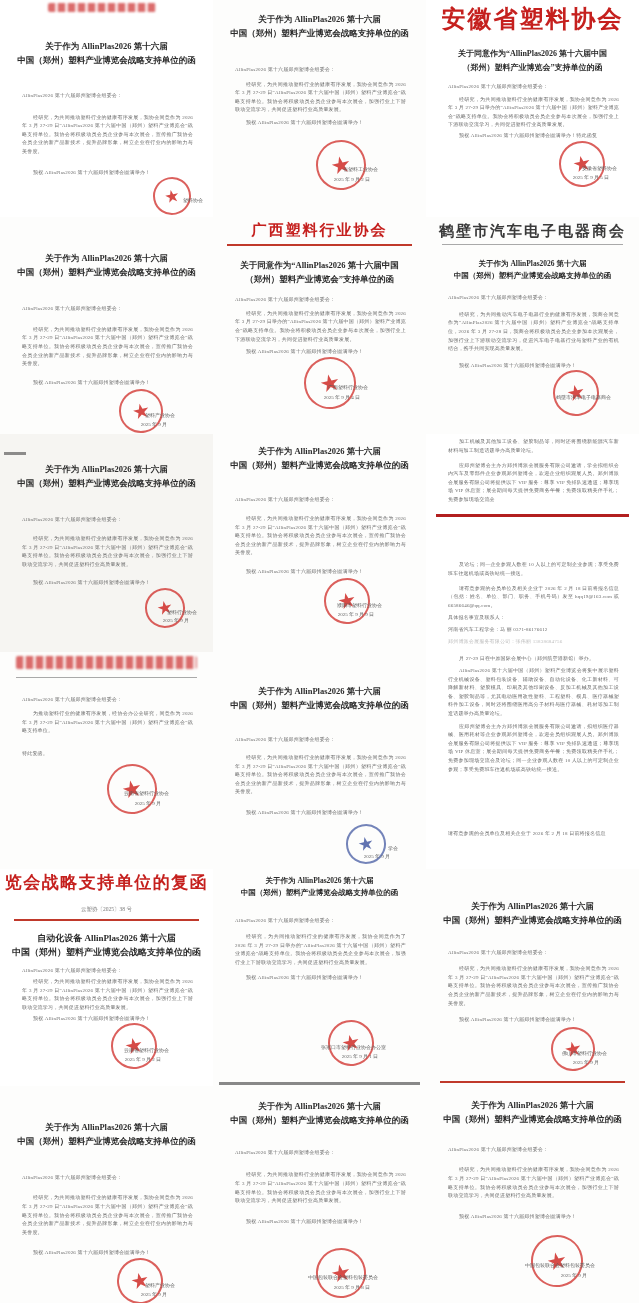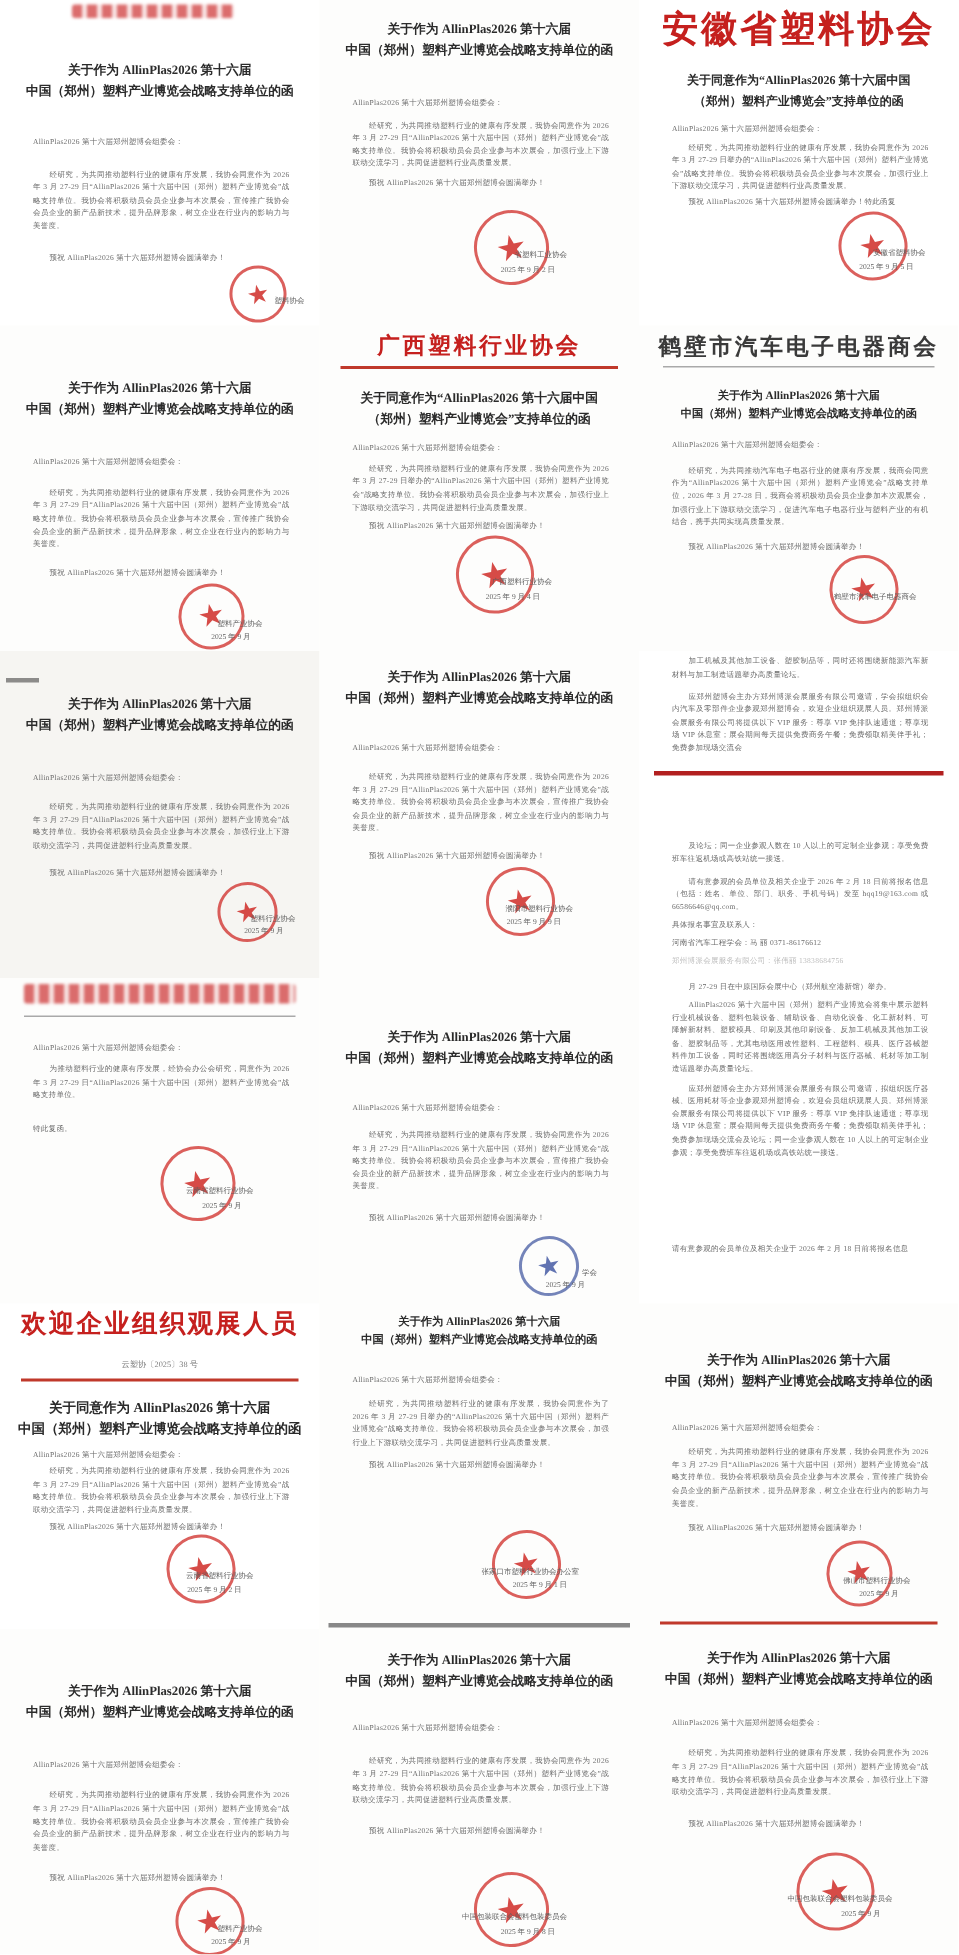--- a/index.html
+++ b/index.html
@@ -216,25 +216,25 @@
         <div class="seal-date" style="right: 36px; top: 29px;">2025 年 9 月</div>
       </div>
     </div>
     <div class="cell" style="left: 426px; top: 651.5px; background: rgb(255, 255, 255);">
       <div class="b-para" style="margin-top: 3px;">月 27-29 日在中原国际会展中心（郑州航空港新馆）举办。</div>
       <div class="b-para" style="margin-top: 4px;">AllinPlas2026 第十六届中国（郑州）塑料产业博览会将集中展示塑料行业机械设备、塑料包装设备、辅助设备、自动化设备、化工新材料、可降解新材料、塑胶模具、印刷及其他印刷设备、反加工机械及其他加工设备、塑胶制品等，尤其电动医用改性塑料、工程塑料、模具、医疗器械塑料件加工设备，同时还将围绕医用高分子材料与医疗器械、耗材等加工制造话题举办高质量论坛。</div>
       <div class="b-para" style="margin-top: 4px;">应郑州塑博会主办方郑州博派会展服务有限公司邀请，拟组织医疗器械、医用耗材等企业参观郑州塑博会，欢迎会员组织观展人员。郑州博派会展服务有限公司将提供以下 VIP 服务：尊享 VIP 免排队速通道；尊享现场 VIP 休息室；展会期间每天提供免费商务午餐；免费领取精美伴手礼；免费参加现场交流会及论坛；同一企业参观人数在 10 人以上的可定制企业参观；享受免费班车往返机场或高铁站统一接送。</div>
       <div class="b-line" style="margin-top: 56px;">请有意参观的会员单位及相关企业于 2026 年 2 月 18 日前将报名信息</div>
     </div>
     <div class="cell" style="left: 0px; top: 868.667px; background: rgb(255, 255, 255);">
-      <div class="b-bigred" style="margin-top: 2px;">欢迎企业组织观展人员</div>
+      <div class="b-bigred" style="margin-top: 2px;">览会战略支持单位的复函</div>
       <div class="b-docnum" style="margin-top: 12px;">云塑协〔2025〕38 号</div>
       <div class="b-redhr" style="margin-top: 6px;"></div>
       <div class="b-title" style="margin-top: 10px; font-size: 9px;">
-        <div>关于同意作为 AllinPlas2026 第十六届</div>
+        <div>自动化设备 AllinPlas2026 第十六届</div>
         <div>中国（郑州）塑料产业博览会战略支持单位的函</div>
       </div>
       <div class="b-salut" style="margin-top: 8px;">AllinPlas2026 第十六届郑州塑博会组委会：</div>
       <div class="b-para" style="margin-top: 3px;">经研究，为共同推动塑料行业的健康有序发展，我协会同意作为 2026 年 3 月 27-29 日“AllinPlas2026 第十六届中国（郑州）塑料产业博览会”战略支持单位。我协会将积极动员会员企业参与本次展会，加强行业上下游联动交流学习，共同促进塑料行业高质量发展。</div>
       <div class="b-para" style="margin-top: 2px;">预祝 AllinPlas2026 第十六届郑州塑博会圆满举办！</div>
       <div class="b-sealwrap" style="margin-top: 0px; height: 48px;">
         <div class="seal-circle" style="width: 46px; height: 46px; right: 56px; top: 0px;">
           <span class="seal-star" style="font-size: 21px;">★</span>
         </div>
         <div class="seal-org" style="right: 44px; top: 24px;">云南省塑料行业协会</div>

